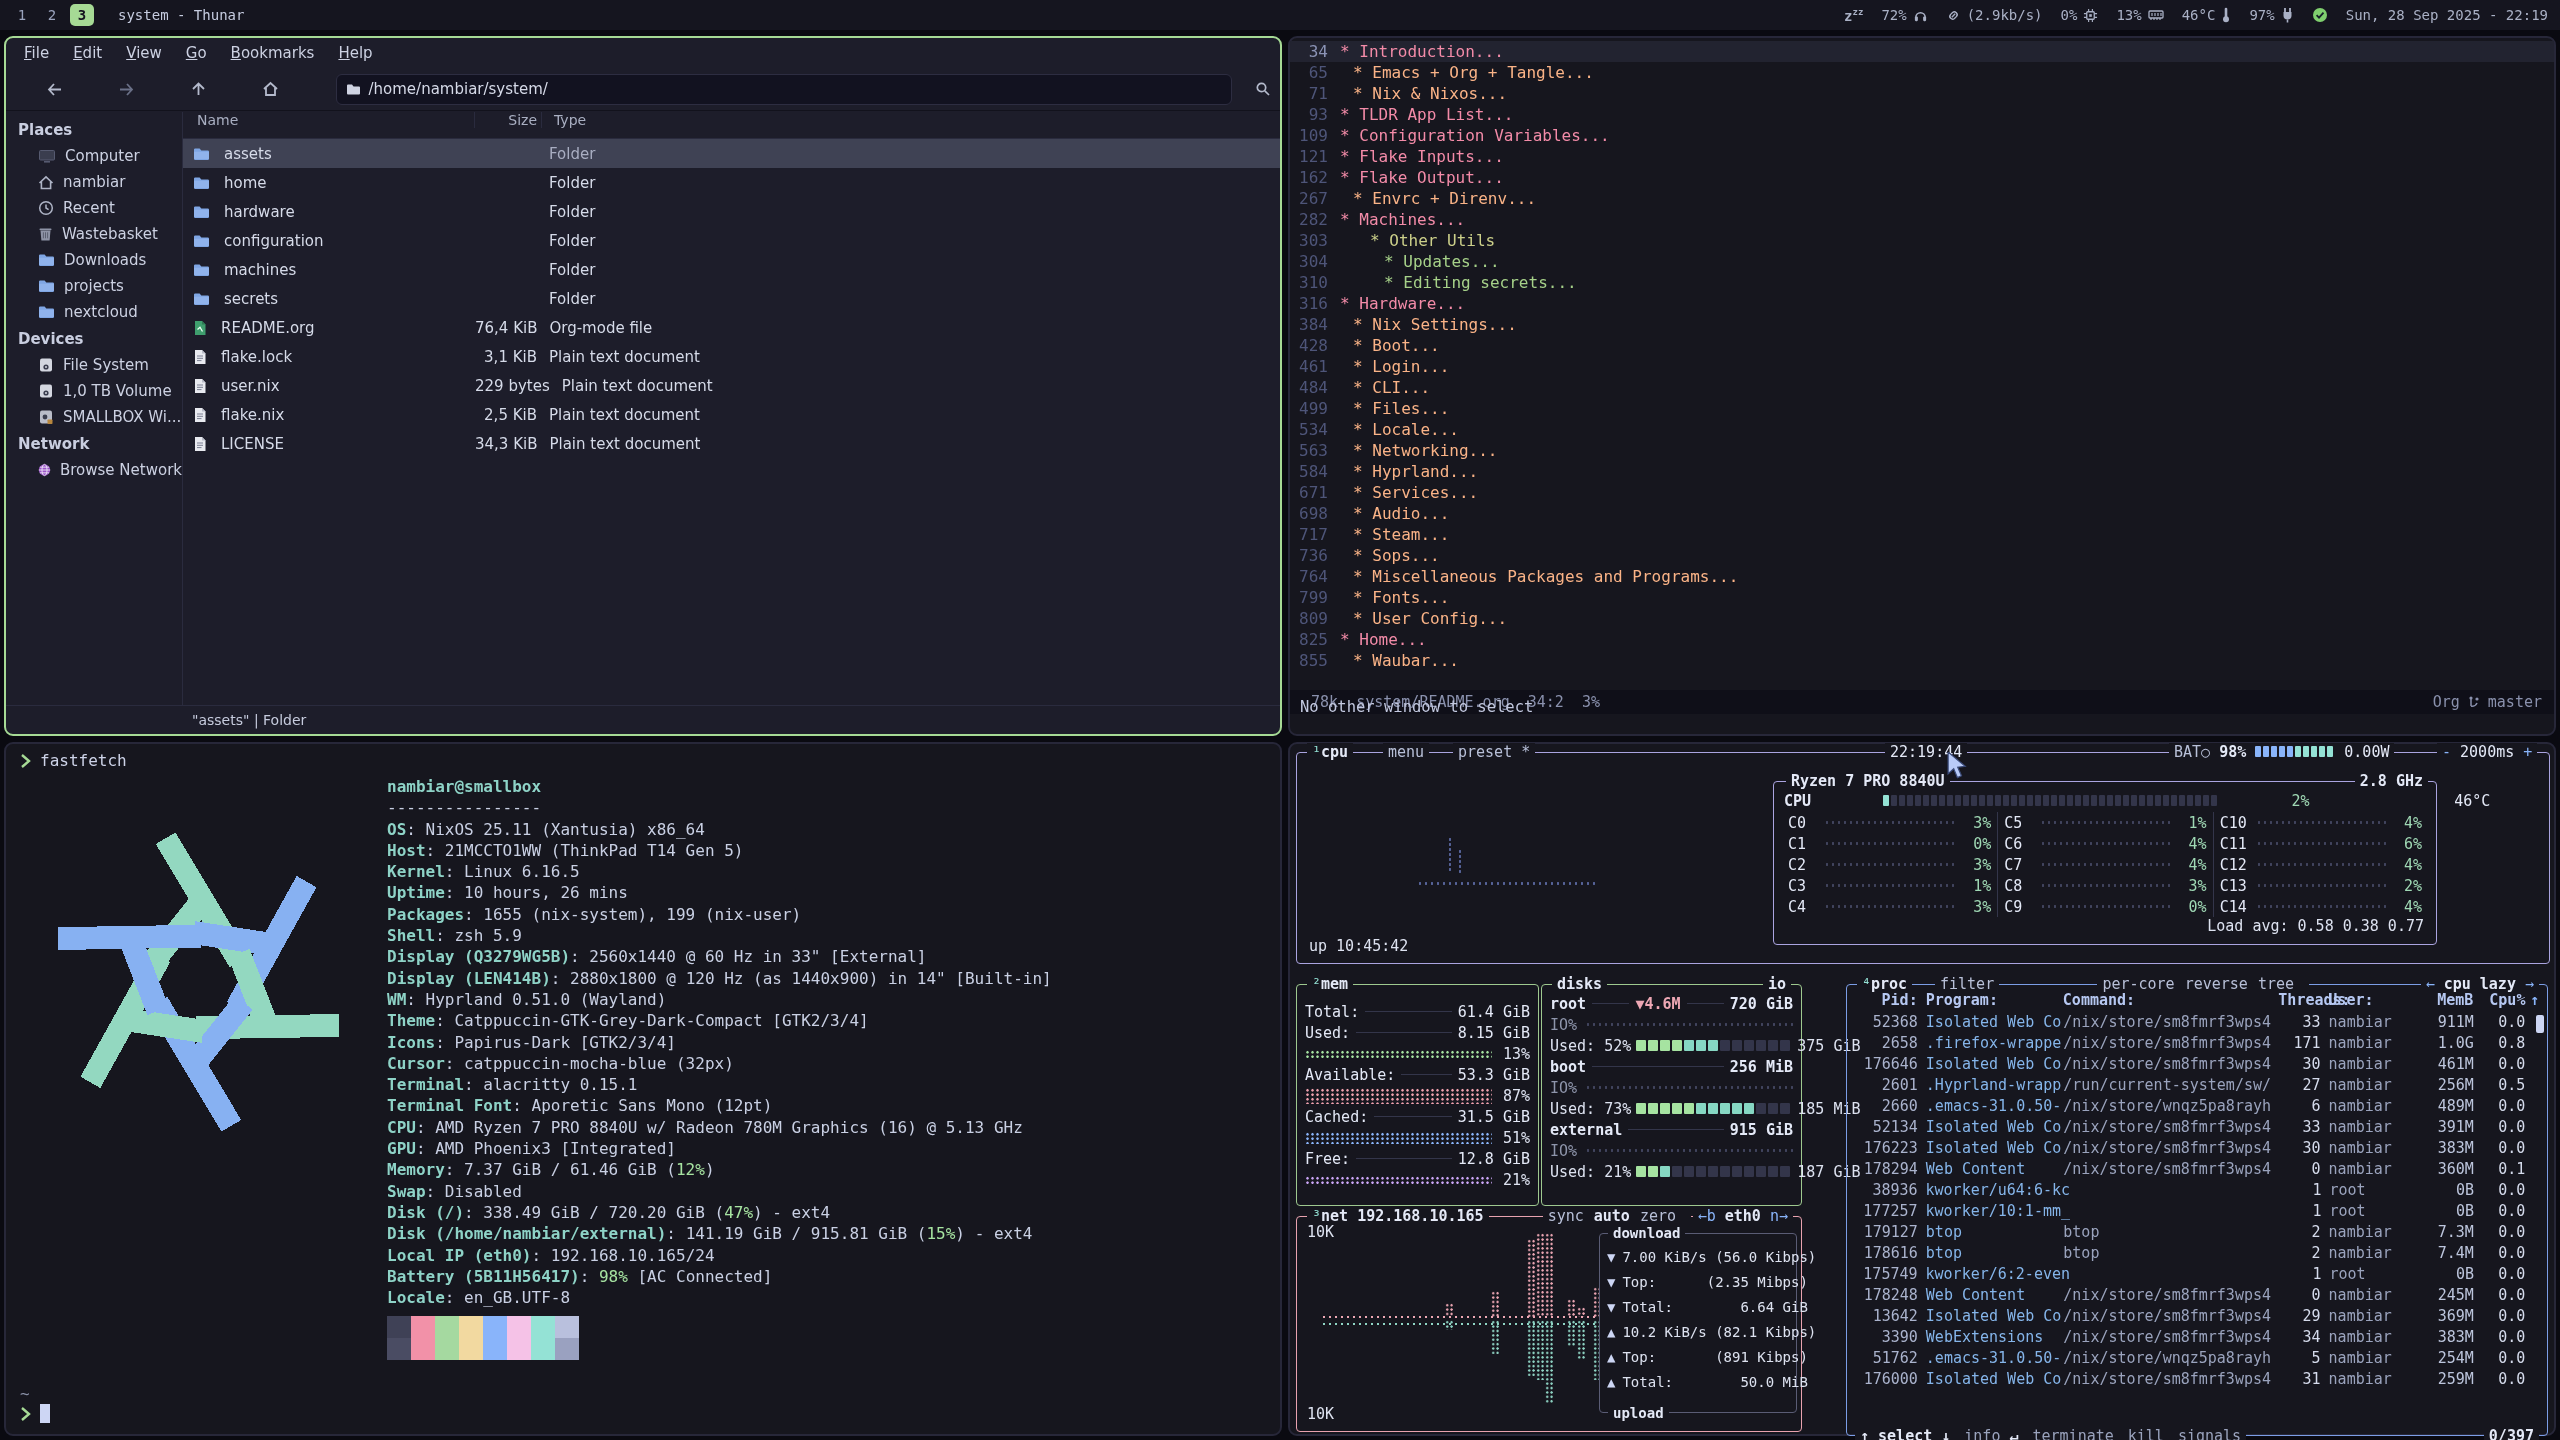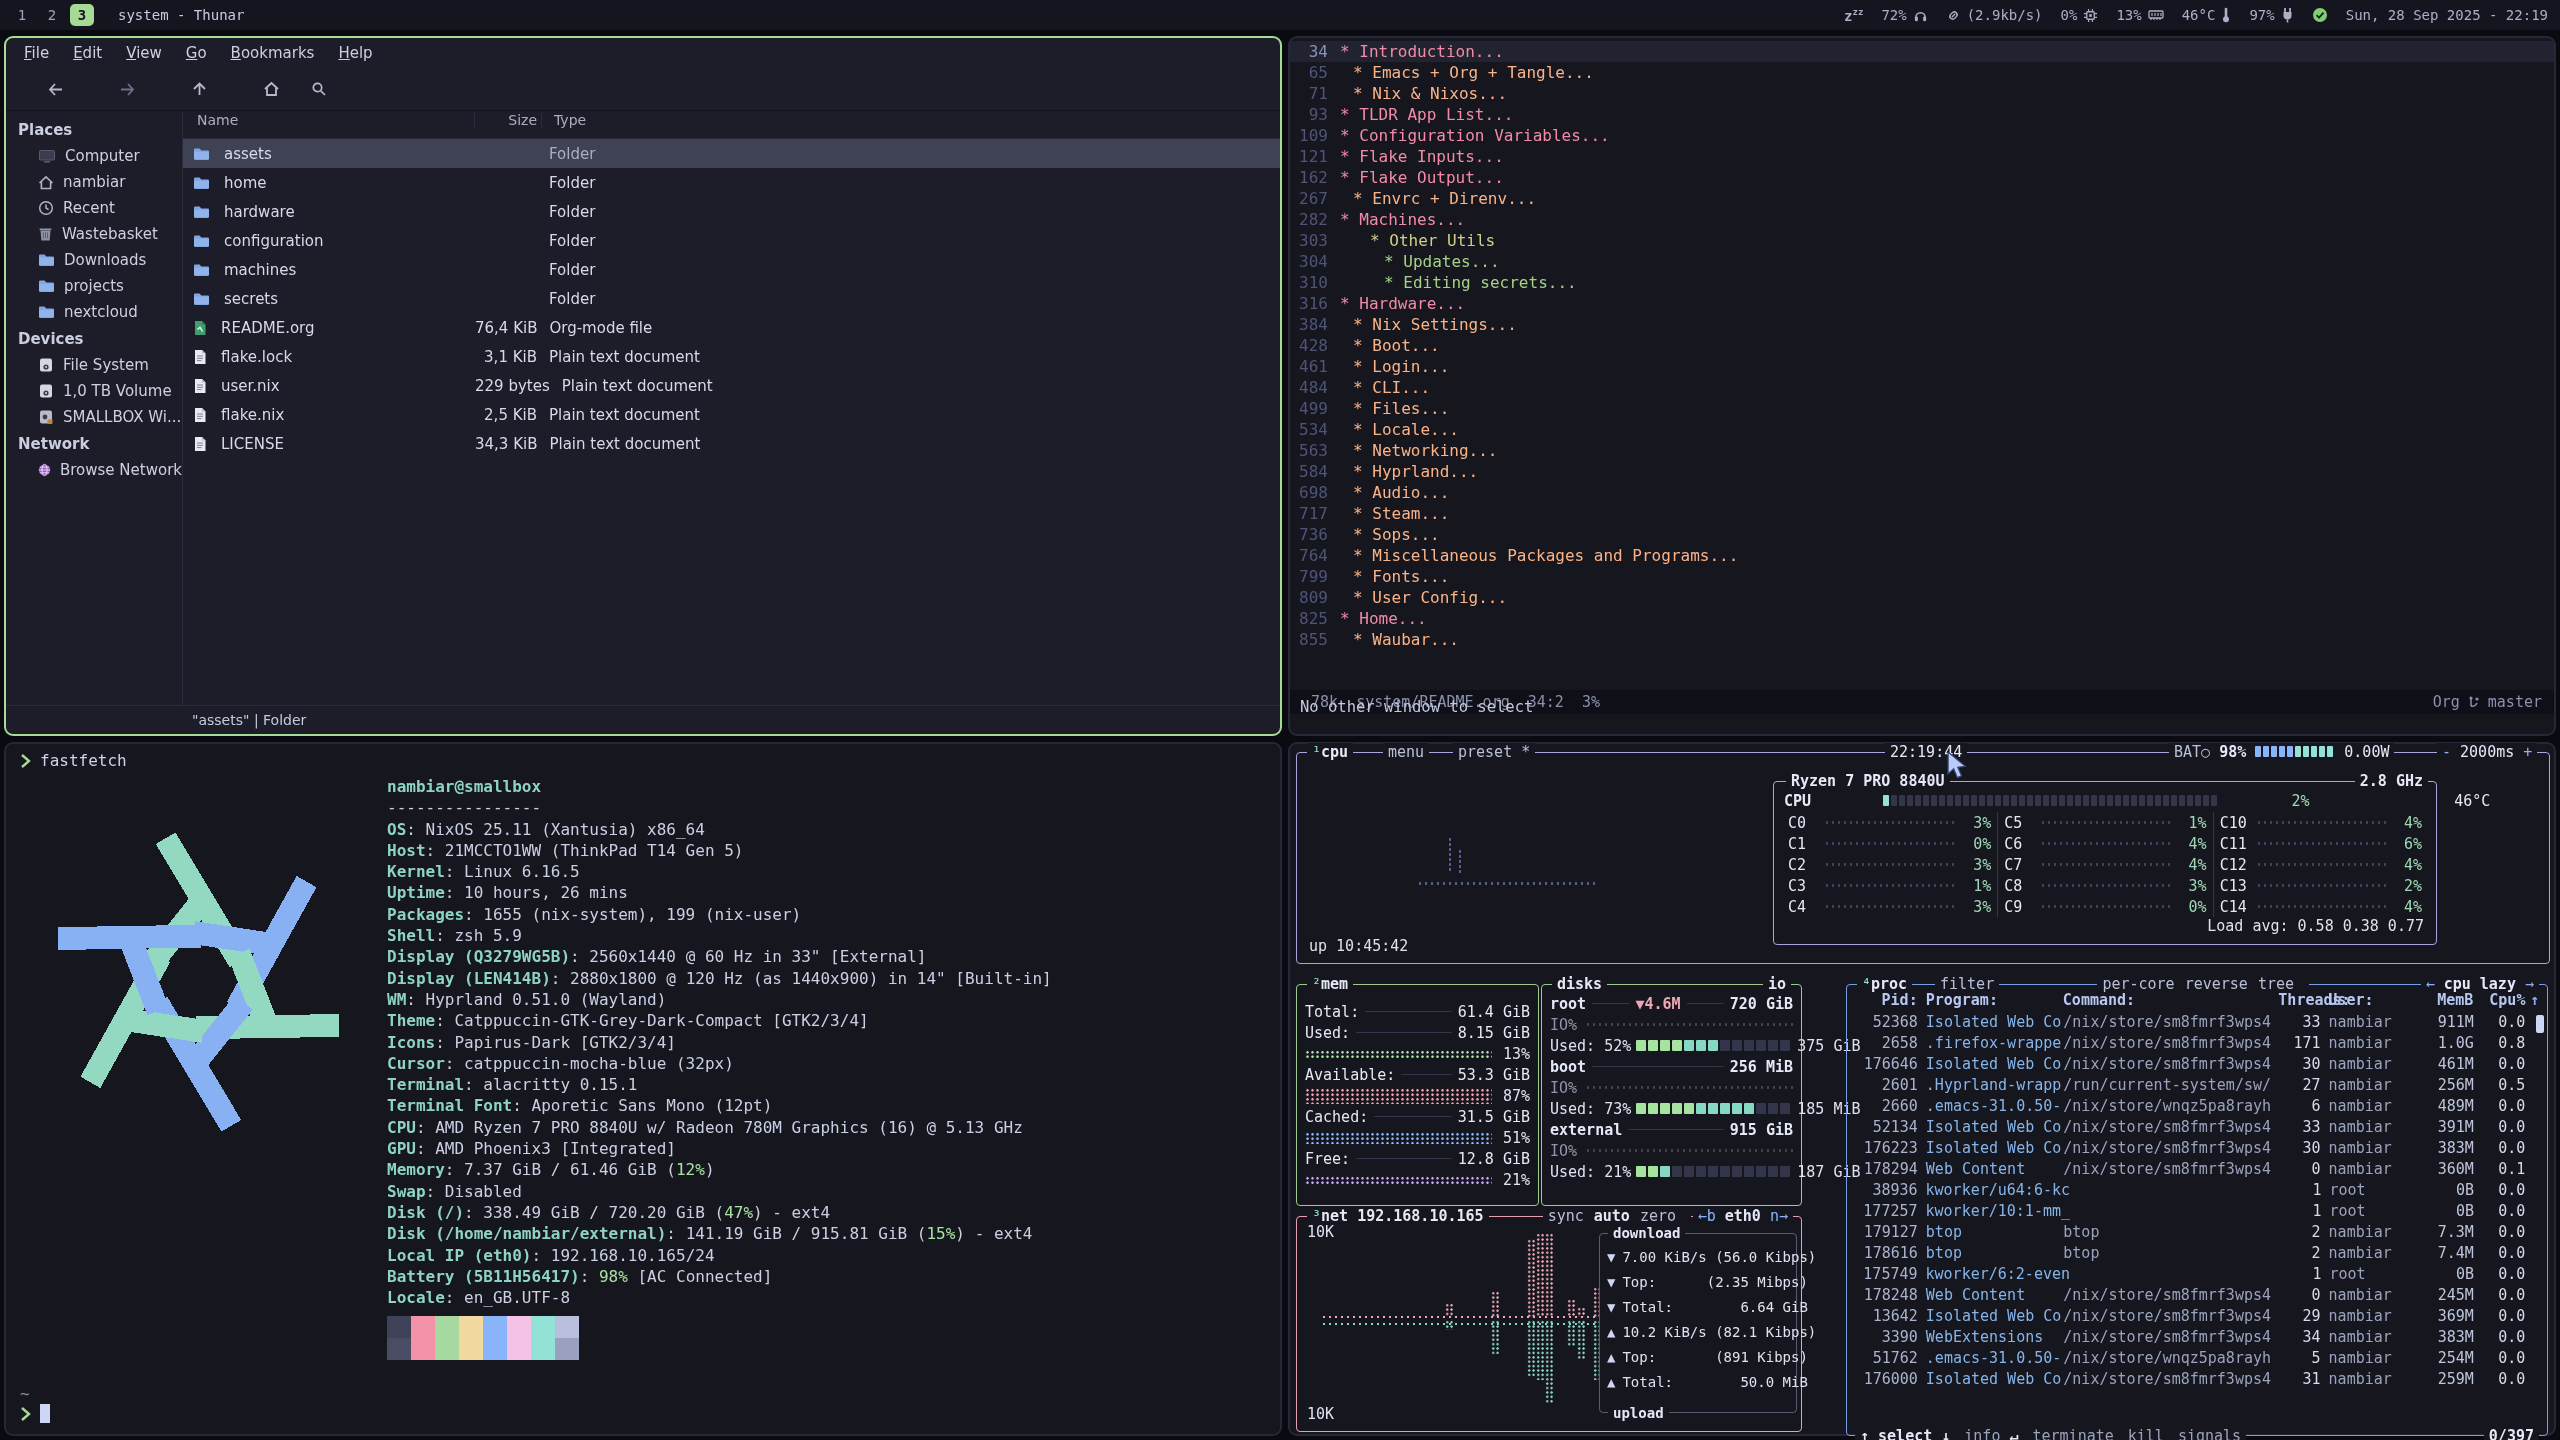--- a/index.html
+++ b/index.html
@@ -236,20 +236,26 @@
     <div class="tool-btn" id="tb-up">
       <svg width="15" height="16" viewBox="0 0 15 16">
           <path d="M2 8 L7.5 2.5 L13 8 M7.5 2.5 V14" stroke="#b4bacc" stroke-width="1.8" fill="none"></path>
         </svg>
     </div>
     <div class="tool-btn" id="tb-home">
       <svg width="17" height="16" viewBox="0 0 17 16">
           <path d="M2 8 L8.5 2 L15 8 M4 7 V14 H13 V7" stroke="#b4bacc" stroke-width="1.8" fill="none"></path>
         </svg>
     </div>
+    <div id="pathbar">
+      <svg width="15" height="13" viewBox="0 0 15 13">
+          <path d="M1 2.5 a1 1 0 0 1 1-1 h4 l1.5 2 h5.5 a1 1 0 0 1 1 1 v6 a1 1 0 0 1-1 1 h-11 a1 1 0 0 1-1-1 z" fill="#cfd3e2"></path>
+        </svg>
+      <span>/home/nambiar/system/</span>
+    </div>
     <div class="tool-btn" id="search-btn">
       <svg width="16" height="16" viewBox="0 0 16 16">
           <circle cx="6.5" cy="6.5" r="4.2" stroke="#b4bacc" stroke-width="1.7" fill="none"></circle>
           <path d="M9.8 9.8 L14 14" stroke="#b4bacc" stroke-width="1.7"></path>
         </svg>
     </div>
   </div>
   <div id="thunar-body">
     <div id="sidebar">
         <div class="sb-header">Places</div>
@@ -621,20 +627,24 @@
       </div>
       <div class="em-row">
         <span class="em-num">563</span>
         <span class="em-txt l2">* Networking...</span>
       </div>
       <div class="em-row">
         <span class="em-num">584</span>
         <span class="em-txt l2">* Hyprland...</span>
       </div>
       <div class="em-row">
+        <span class="em-num">671</span>
+        <span class="em-txt l2">* Services...</span>
+      </div>
+      <div class="em-row">
         <span class="em-num">698</span>
         <span class="em-txt l2">* Audio...</span>
       </div>
       <div class="em-row">
         <span class="em-num">717</span>
         <span class="em-txt l2">* Steam...</span>
       </div>
       <div class="em-row">
         <span class="em-num">736</span>
         <span class="em-txt l2">* Sops...</span>

